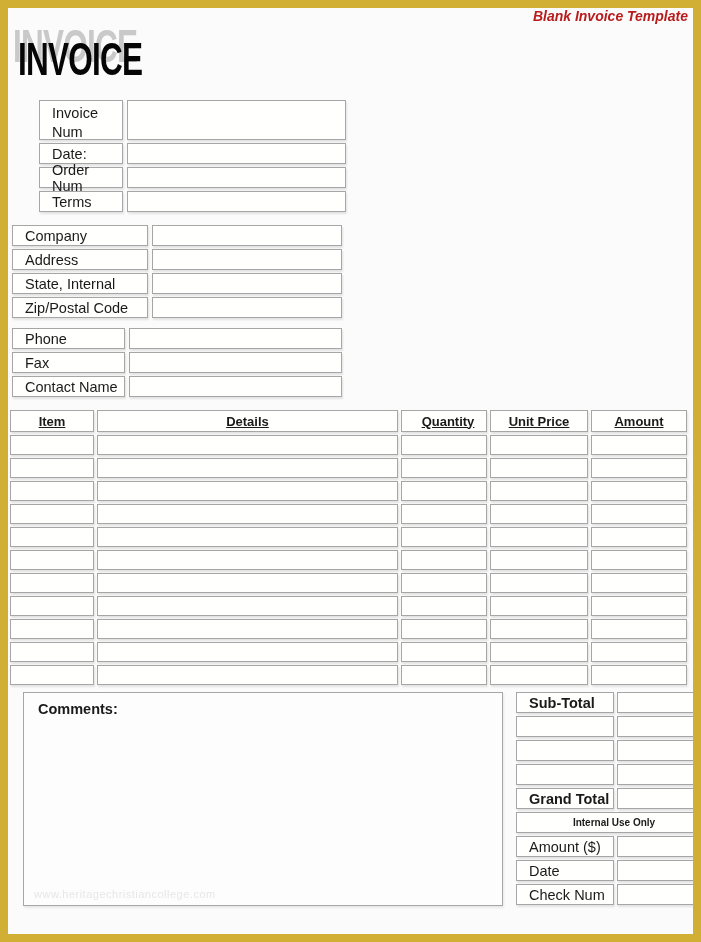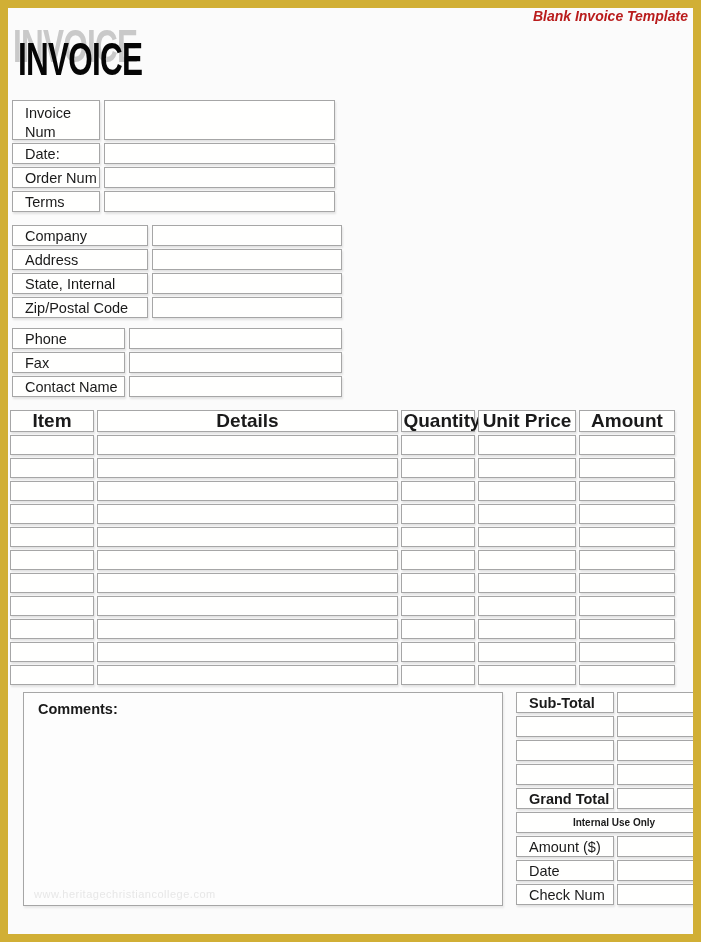--- a/index.html
+++ b/index.html
@@ -45,45 +45,45 @@
 
   
   .kv-table { width:334px; }
   .kv-row { display:flex; gap:4px; margin-bottom:3px; }
   .kv-label {
     display:flex; align-items:center;
     padding-left:12px; font-size:14.5px;
     height:21px;
   }
   .kv-value { height:21px; }
-  .t1 .kv-label { width:88px; }
+  .t1 .kv-label { width:88px;margin-left:27px; }
   .t1 .kv-value { width:231px; }
   .t2 .kv-label { width:136px; }
   .t2 .kv-value { width:190px; }
   .t3 .kv-label { width:113px; }
   .t3 .kv-value { width:213px; }
   .tall { height:40px; }
   .kv-label.tall { align-items:flex-start; padding-top:3px; line-height:19px; }
 
   .pos-t1 { left:4px;  top:92px; }
   .pos-t2 { left:4px;  top:217px; }
   .pos-t3 { left:4px;  top:320px; }
 
   
   .items { left:2px; top:402px; width:678px; }
   .itable-head { display:flex; gap:3px; margin-bottom:3px; }
   .hcell {
-    height:22px; font-weight:bold; font-size:19px;
-    display:flex; align-items:center; justify-content:center;
+    height:22px; font-weight:bold; font-size:13px;
+    display:flex; align-items:center; justify-content:center;text-decoration:underline;
   }
   .trow { display:flex; gap:3px; margin-bottom:3px; }
   .trow .cell { height:20px; }
   .c-item    { width:84px; }
   .c-details { width:301px; }
-  .c-qty     { width:74px;padding-left:8px; }
+  .c-qty     { width:86px;padding-left:8px; }
   .c-unit    { width:98px; }
   .c-amt     { width:96px; }
 
   
   .comments-box {
     left:15px; top:684px; width:480px; height:214px;
     background:#fdfdfd;
     border:1px solid #a6a6a6;
     box-shadow:1px 2px 2px rgba(0,0,0,0.08);
     box-sizing:border-box;

